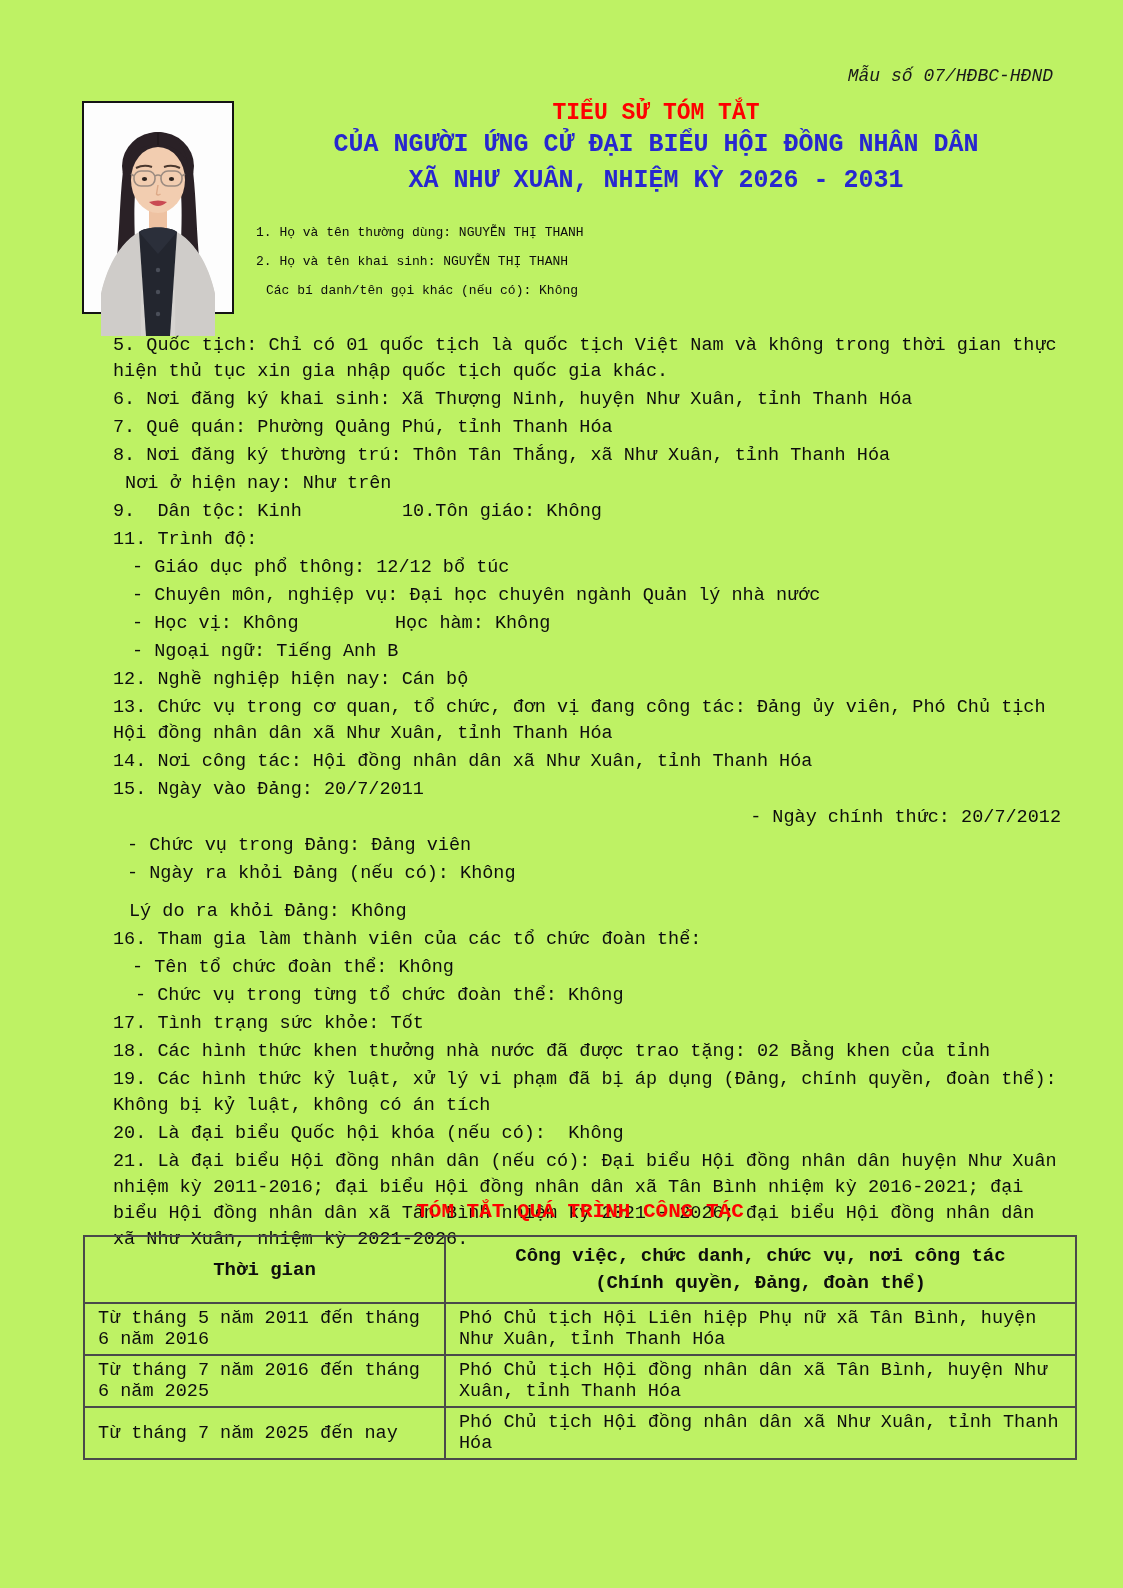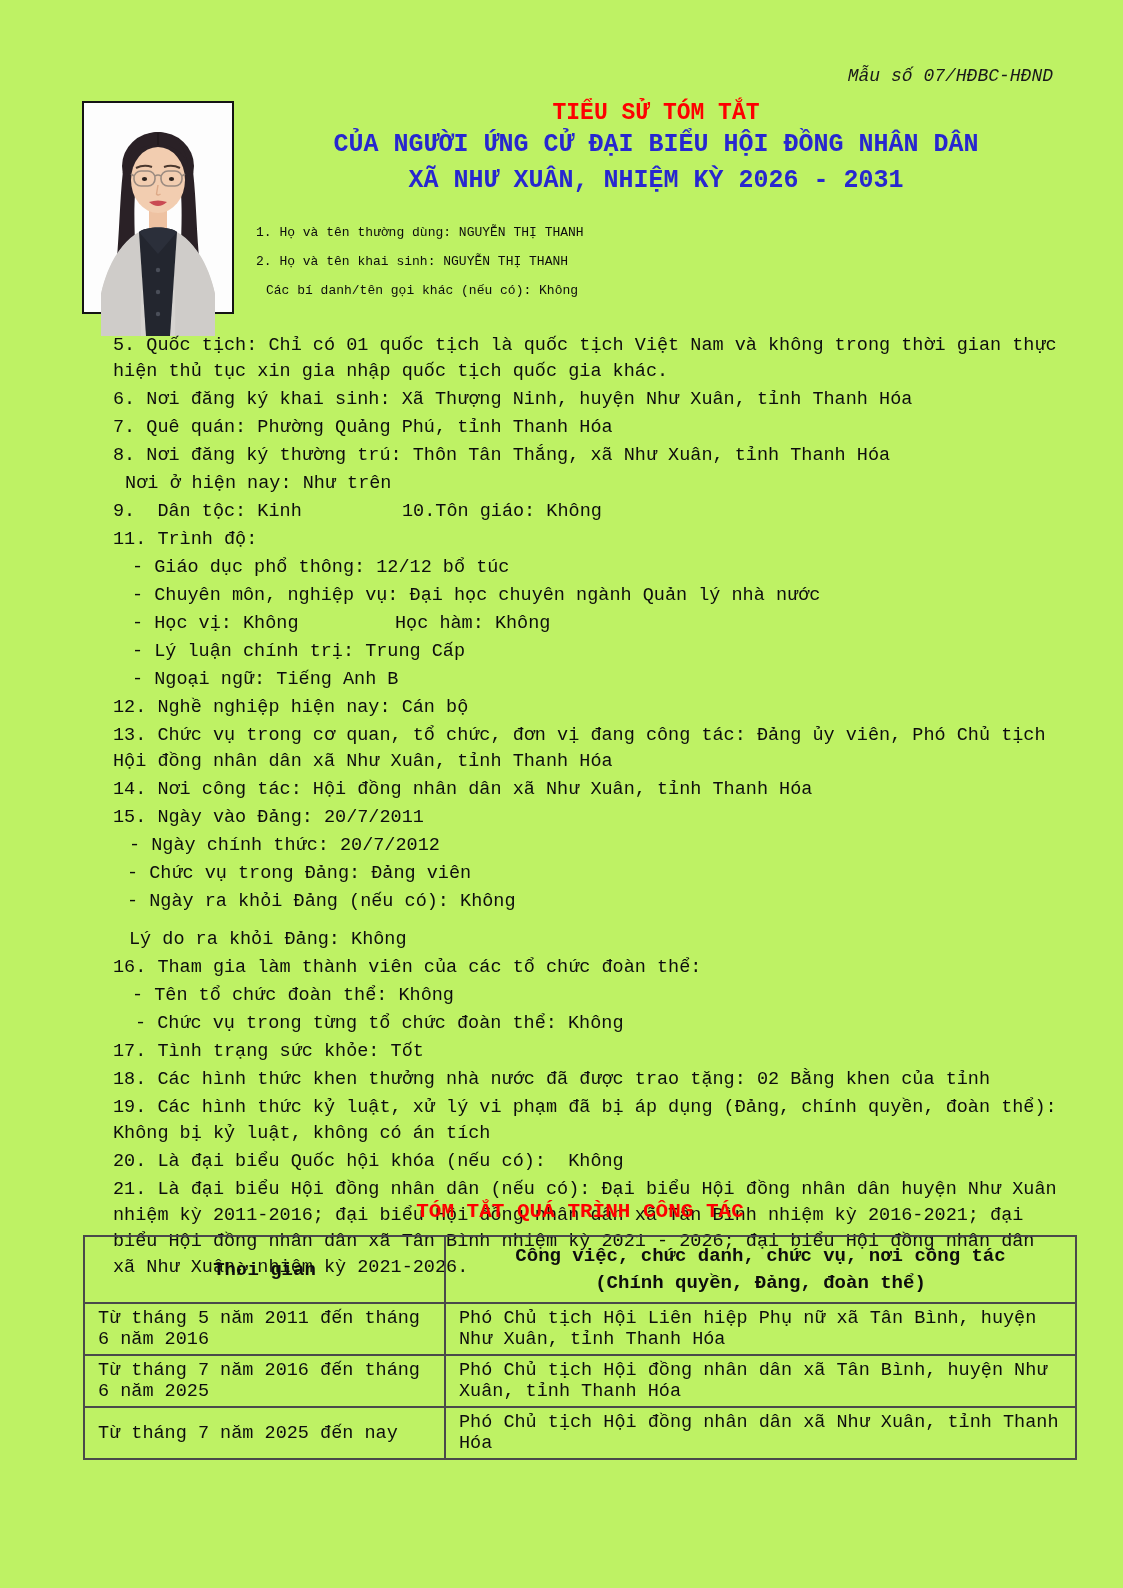--- a/index.html
+++ b/index.html
@@ -131,27 +131,26 @@
       <div class="line"><span class="t">5. Quốc tịch: Chỉ có 01 quốc tịch là quốc tịch Việt Nam và không trong thời gian thực hiện thủ tục xin gia nhập quốc tịch quốc gia khác.</span></div>
       <div class="line"><span class="t">6. Nơi đăng ký khai sinh: Xã Thượng Ninh, huyện Như Xuân, tỉnh Thanh Hóa</span></div>
       <div class="line"><span class="t">7. Quê quán: Phường Quảng Phú, tỉnh Thanh Hóa</span></div>
       <div class="line"><span class="t">8. Nơi đăng ký thường trú: Thôn Tân Thắng, xã Như Xuân, tỉnh Thanh Hóa</span></div>
       <div class="line" style="padding-left: 12px;"><span class="t">Nơi ở hiện nay: Như trên</span></div>
       <div class="line"><span class="t">9.  Dân tộc: Kinh</span><span class="t2" style="left: 289px;">10.Tôn giáo: Không</span></div>
       <div class="line"><span class="t">11. Trình độ:</span></div>
       <div class="line" style="padding-left: 19px;"><span class="t">- Giáo dục phổ thông: 12/12 bổ túc</span></div>
       <div class="line" style="padding-left: 19px;"><span class="t">- Chuyên môn, nghiệp vụ: Đại học chuyên ngành Quản lý nhà nước</span></div>
       <div class="line" style="padding-left: 19px;"><span class="t">- Học vị: Không</span><span class="t2" style="left: 282px;">Học hàm: Không</span></div>
-      <div class="line" style="padding-left: 19px;"><span class="t">- Lý luận chính trị: Trung Cấp</span></div>
       <div class="line" style="padding-left: 19px;"><span class="t">- Ngoại ngữ: Tiếng Anh B</span></div>
       <div class="line"><span class="t">12. Nghề nghiệp hiện nay: Cán bộ</span></div>
       <div class="line"><span class="t">13. Chức vụ trong cơ quan, tổ chức, đơn vị đang công tác: Đảng ủy viên, Phó Chủ tịch Hội đồng nhân dân xã Như Xuân, tỉnh Thanh Hóa</span></div>
       <div class="line"><span class="t">14. Nơi công tác: Hội đồng nhân dân xã Như Xuân, tỉnh Thanh Hóa</span></div>
       <div class="line"><span class="t">15. Ngày vào Đảng: 20/7/2011</span></div>
-      <div class="line" style="padding-left: 16px;"><span class="t">- Ngày chính thức: 20/7/2012</span></div>
+      <div class="line" style="padding-left: 16px; text-align: right;"><span class="t">- Ngày chính thức: 20/7/2012</span></div>
       <div class="line" style="padding-left: 14px;"><span class="t">- Chức vụ trong Đảng: Đảng viên</span></div>
       <div class="line" style="padding-left: 14px;"><span class="t">- Ngày ra khỏi Đảng (nếu có): Không</span></div>
       <div class="line" style="padding-left: 16px; margin-top: 12px;"><span class="t">Lý do ra khỏi Đảng: Không</span></div>
       <div class="line"><span class="t">16. Tham gia làm thành viên của các tổ chức đoàn thể:</span></div>
       <div class="line" style="padding-left: 19px;"><span class="t">- Tên tổ chức đoàn thể: Không</span></div>
       <div class="line" style="padding-left: 22px;"><span class="t">- Chức vụ trong từng tổ chức đoàn thể: Không</span></div>
       <div class="line"><span class="t">17. Tình trạng sức khỏe: Tốt</span></div>
       <div class="line"><span class="t">18. Các hình thức khen thưởng nhà nước đã được trao tặng: 02 Bằng khen của tỉnh</span></div>
       <div class="line"><span class="t">19. Các hình thức kỷ luật, xử lý vi phạm đã bị áp dụng (Đảng, chính quyền, đoàn thể): Không bị kỷ luật, không có án tích</span></div>
       <div class="line"><span class="t">20. Là đại biểu Quốc hội khóa (nếu có):  Không</span></div>

